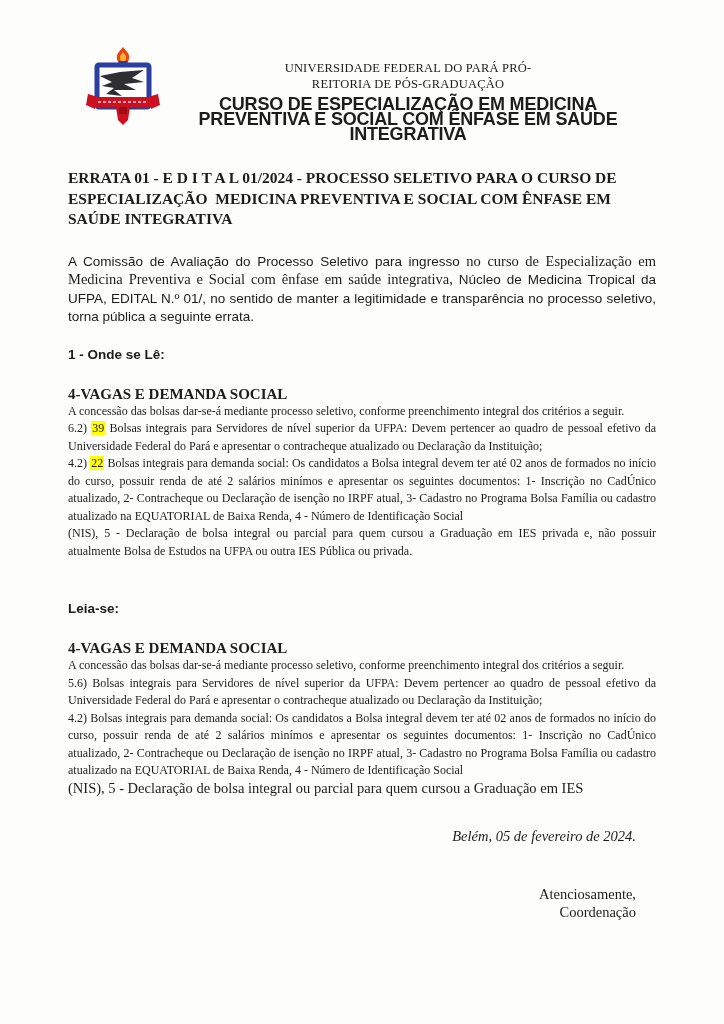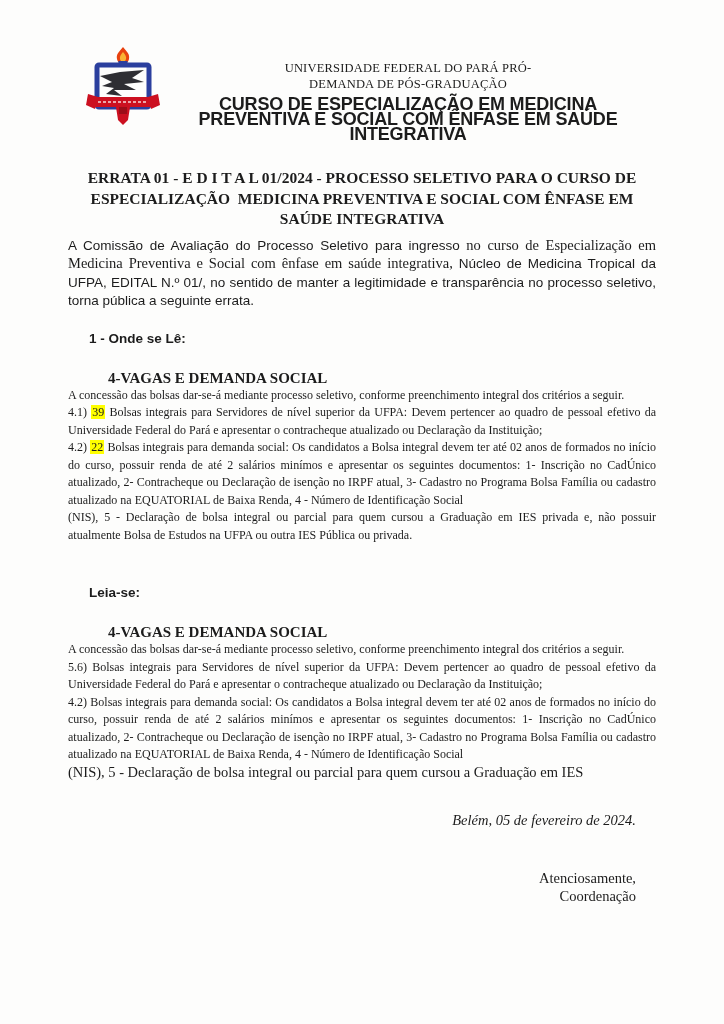--- a/index.html
+++ b/index.html
@@ -24,38 +24,37 @@
   }
   .hdr-course {
     font-family:"Liberation Sans", sans-serif;
     font-weight:bold; font-size:18px; line-height:15px;
     letter-spacing:-0.2px;
     max-width:450px; margin:5px auto 16px auto;
   }
   
   .doc-title {
     margin-top:10px;
-    text-align:center;
     font-family:"Liberation Serif", serif;
     font-weight:bold; font-size:15.5px; line-height:20.5px;
     white-space:pre-wrap;
   }
   
-  .intro { margin-top:6px; text-align:justify; line-height:17.5px; }
+  .intro { margin-top:22px; text-align:justify; line-height:17.5px; }
   .f-sans { font-family:"Liberation Sans", sans-serif; font-size:13.5px; }
   .f-serif { font-family:"Liberation Serif", serif; font-size:14.5px; }
   .block-label {
     margin-top:20px;
     font-family:"Liberation Sans", sans-serif;
-    font-weight:bold; font-size:13.5px; line-height:17px;margin-left:21px;
+    font-weight:bold; font-size:13.5px; line-height:17px;
   }
   .sec-heading {
     margin-top:22px;
     font-family:"Liberation Serif", serif;
-    font-weight:bold; font-size:15px; line-height:18px;margin-left:40px;
+    font-weight:bold; font-size:15px; line-height:18px;
   }
   .body-p {
     font-family:Liberation Serif, serif;
     font-size:12px; line-height:17.5px;
     text-align:justify;
   }
   .body-line {
     font-family:"Liberation Serif", serif;
     font-size:14.5px; line-height:17.5px;
     text-align:left;
@@ -99,34 +98,34 @@
 
         <path d="M6 51 L68 51 L66 61 L8 61 Z" fill="#cc1020"></path>
         <line x1="12" y1="56" x2="62" y2="56" stroke="#f4d7d7" stroke-width="1.5" stroke-dasharray="3 2"></line>
 
         <path d="M30 61 L44 61 L42 74 L37 79 L32 74 Z" fill="#cc1020"></path>
         <rect x="33" y="61" width="8" height="7" fill="#9c0d18"></rect>
       </svg>
     </div>
     <div class="hdr-text">
       <div class="hdr-org">UNIVERSIDADE FEDERAL DO PARÁ PRÓ-</div>
-      <div class="hdr-org">DEMANDA DE PÓS-GRADUAÇÃO</div>
+      <div class="hdr-org">REITORIA DE PÓS-GRADUAÇÃO</div>
       <div class="hdr-course">CURSO DE ESPECIALIZAÇÃO EM MEDICINA PREVENTIVA E SOCIAL COM ÊNFASE EM SAÚDE INTEGRATIVA</div>
     </div>
   </div>
 
   <div class="doc-title">ERRATA 01 - E D I T A L 01/2024 - PROCESSO SELETIVO PARA O CURSO DE ESPECIALIZAÇÃO  MEDICINA PREVENTIVA E SOCIAL COM ÊNFASE EM SAÚDE INTEGRATIVA</div>
 
   <p class="intro"><span class="f-sans">A Comissão de Avaliação do Processo Seletivo para ingresso </span><span class="f-serif">no curso de Especialização em Medicina Preventiva e Social com ênfase em saúde integrativa, </span><span class="f-sans">Núcleo de Medicina Tropical da UFPA, EDITAL N.º 01/, no sentido de manter a legitimidade e transparência no processo seletivo, torna pública a seguinte errata.</span></p>
 
   <div class="block-label">1 - Onde se Lê:</div>
 
   <div class="sec-heading">4-VAGAS E DEMANDA SOCIAL</div>
   <p class="body-p">A concessão das bolsas dar-se-á mediante processo seletivo, conforme preenchimento integral dos critérios a seguir.</p>
-  <p class="body-p"><span>4.1) </span><span class="hl">39</span><span> Bolsas integrais para Servidores de nível superior da UFPA: Devem pertencer ao quadro de pessoal efetivo da Universidade Federal do Pará e apresentar o contracheque atualizado ou Declaração da Instituição;</span></p>
+  <p class="body-p"><span>6.2) </span><span class="hl">39</span><span> Bolsas integrais para Servidores de nível superior da UFPA: Devem pertencer ao quadro de pessoal efetivo da Universidade Federal do Pará e apresentar o contracheque atualizado ou Declaração da Instituição;</span></p>
   <p class="body-p"><span>4.2) </span><span class="hl">22</span><span> Bolsas integrais para demanda social: Os candidatos a Bolsa integral devem ter até 02 anos de formados no início do curso, possuir renda de até 2 salários minímos e apresentar os seguintes documentos: 1- Inscrição no CadÚnico atualizado, 2- Contracheque ou Declaração de isenção no IRPF atual, 3- Cadastro no Programa Bolsa Família ou cadastro atualizado na EQUATORIAL de Baixa Renda, 4 - Número de Identificação Social</span></p>
   <p class="body-p">(NIS), 5 - Declaração de bolsa integral ou parcial para quem cursou a Graduação em IES privada e, não possuir atualmente Bolsa de Estudos na UFPA ou outra IES Pública ou privada.</p>
 
   <div class="block-label leia-label">Leia-se:</div>
 
   <div class="sec-heading">4-VAGAS E DEMANDA SOCIAL</div>
   <p class="body-p">A concessão das bolsas dar-se-á mediante processo seletivo, conforme preenchimento integral dos critérios a seguir.</p>
   <p class="body-p">5.6) Bolsas integrais para Servidores de nível superior da UFPA: Devem pertencer ao quadro de pessoal efetivo da Universidade Federal do Pará e apresentar o contracheque atualizado ou Declaração da Instituição;</p>
   <p class="body-p">4.2) Bolsas integrais para demanda social: Os candidatos a Bolsa integral devem ter até 02 anos de formados no início do curso, possuir renda de até 2 salários minímos e apresentar os seguintes documentos: 1- Inscrição no CadÚnico atualizado, 2- Contracheque ou Declaração de isenção no IRPF atual, 3- Cadastro no Programa Bolsa Família ou cadastro atualizado na EQUATORIAL de Baixa Renda, 4 - Número de Identificação Social</p>
   <div class="body-line">(NIS), 5 - Declaração de bolsa integral ou parcial para quem cursou a Graduação em IES</div>

